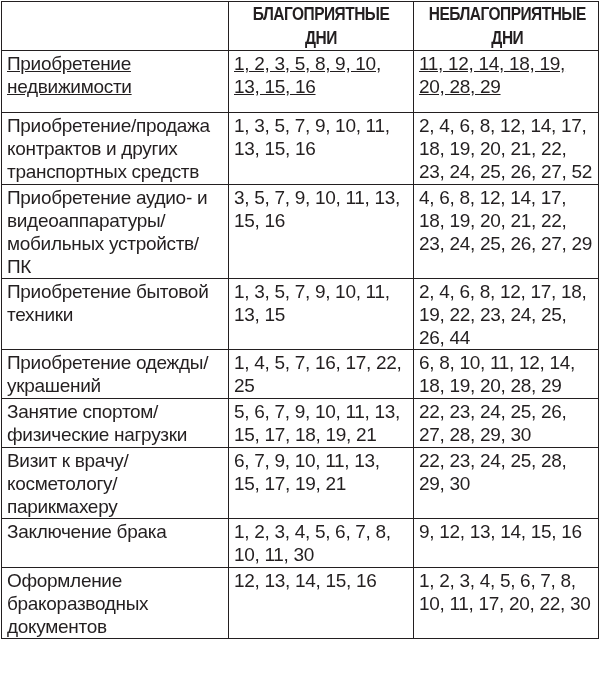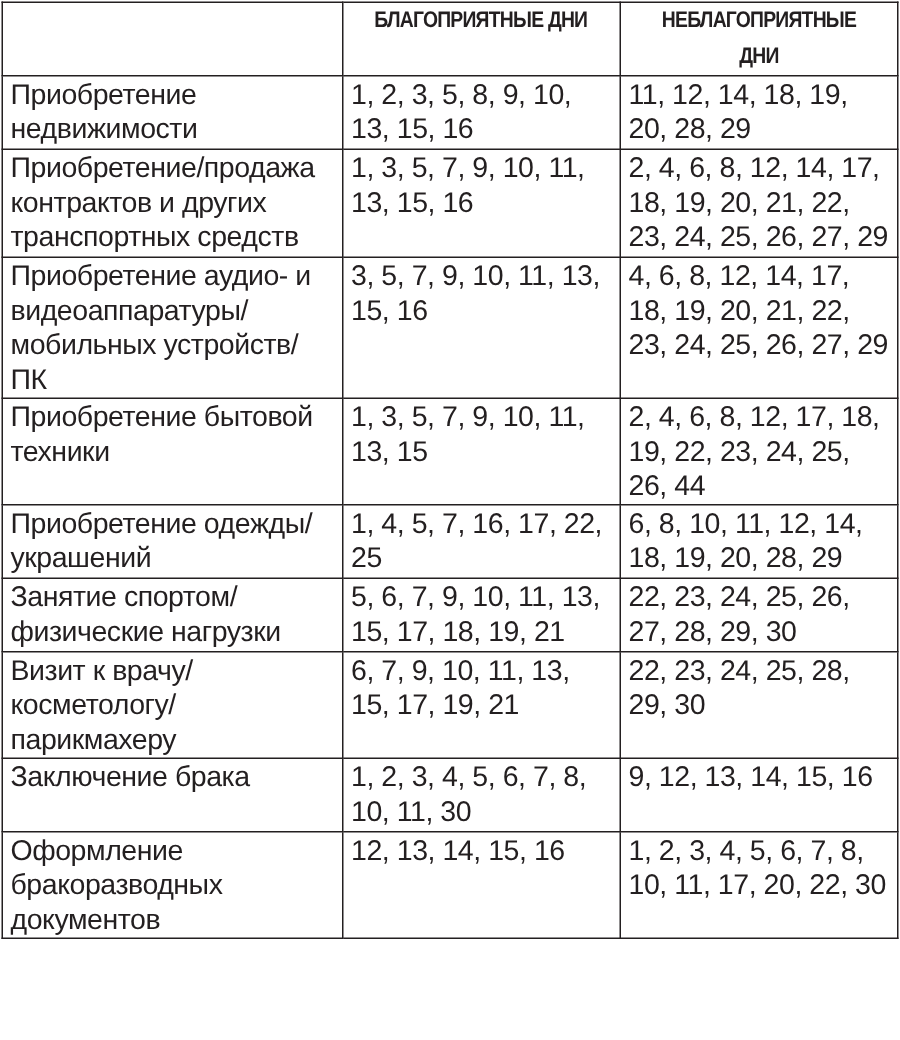--- a/index.html
+++ b/index.html
@@ -19,33 +19,33 @@
     font-size: 19px;
     line-height: 23px;
     text-align: left;
     font-weight: normal;
     letter-spacing: -0.3px;
     overflow: hidden;
   }
   .tbl th {
     font-family: "Liberation Sans", sans-serif;
     font-weight: bold;
-    font-size: 15px;
+    font-size: 18px;
     line-height: 24px;
     letter-spacing: -0.6px;
     text-align: center;
     padding: 0 2px;
     transform-origin: center;
   }
   .tbl th span { display: inline-block; transform: scaleX(0.86); }
   col.c1 { width: 227px; }
   col.c2 { width: 185px; }
   col.c3 { width: 185px; }
   tr.h0 { height: 26px; }
-  tr.h1 { height: 49px; }
+  tr.h1 { height: 62px; text-decoration: underline; }
   tr.h2 { height: 72px; }
   tr.h3 { height: 91px; margin-left: 16px; }
   tr.h4 { height: 70px; }
   tr.h5 { height: 49px; }
   tr.h6 { height: 93px; }
   tr.h7 { height: 49px; }
   tr.h8 { height: 71px; }
   tr.h9 { height: 49px; margin-top: 34px; }
   tr.h10 { height: 71px; }
 </style>
@@ -67,21 +67,21 @@
   </thead>
   <tbody>
     <tr class="h1">
       <td>Приобретение недвижимости</td>
       <td>1, 2, 3, 5, 8, 9, 10, 13, 15, 16</td>
       <td>11, 12, 14, 18, 19, 20, 28, 29</td>
     </tr>
     <tr class="h2">
       <td>Приобретение/продажа контрактов и других транспортных средств</td>
       <td>1, 3, 5, 7, 9, 10, 11, 13, 15, 16</td>
-      <td>2, 4, 6, 8, 12, 14, 17, 18, 19, 20, 21, 22, 23, 24, 25, 26, 27, 29</td>
+      <td>2, 4, 6, 8, 12, 14, 17, 18, 19, 20, 21, 22, 23, 24, 25, 26, 27, 52</td>
     </tr>
     <tr class="h3">
       <td>Приобретение аудио- и видеоаппаратуры/ мобильных устройств/ ПК</td>
       <td>3, 5, 7, 9, 10, 11, 13, 15, 16</td>
       <td>4, 6, 8, 12, 14, 17, 18, 19, 20, 21, 22, 23, 24, 25, 26, 27, 29</td>
     </tr>
     <tr class="h4">
       <td>Приобретение бытовой техники</td>
       <td>1, 3, 5, 7, 9, 10, 11, 13, 15</td>
       <td>2, 4, 6, 8, 12, 17, 18, 19, 22, 23, 24, 25, 26, 44</td>

